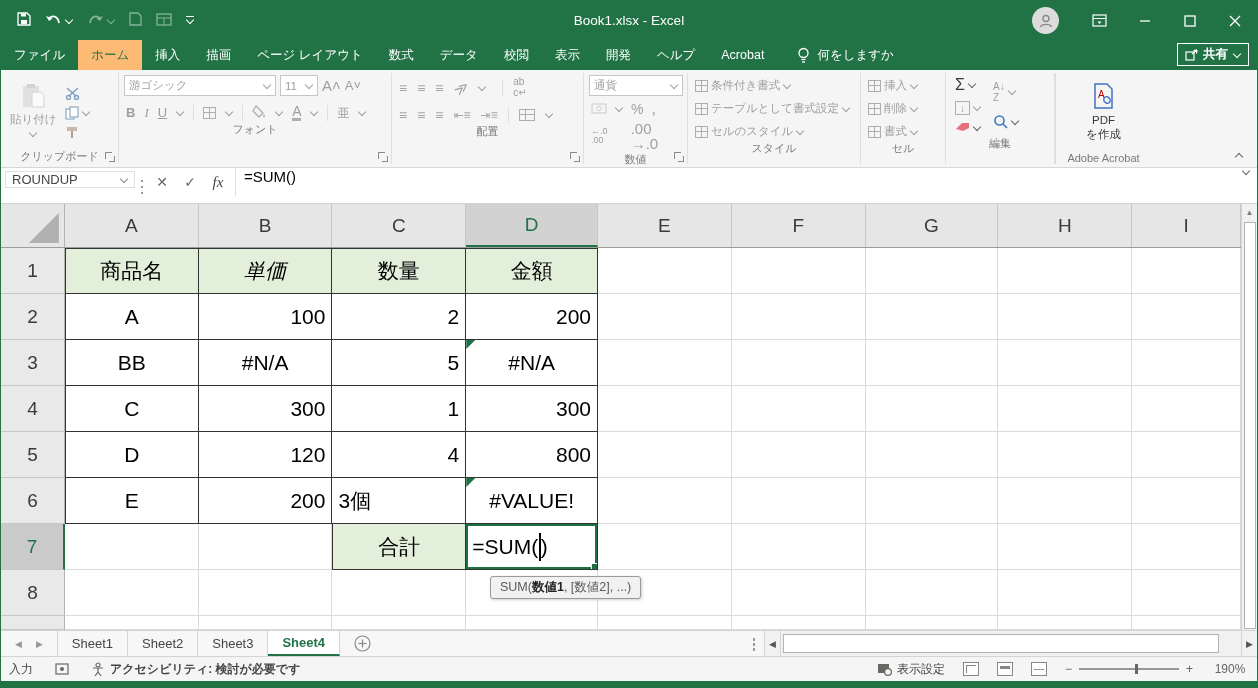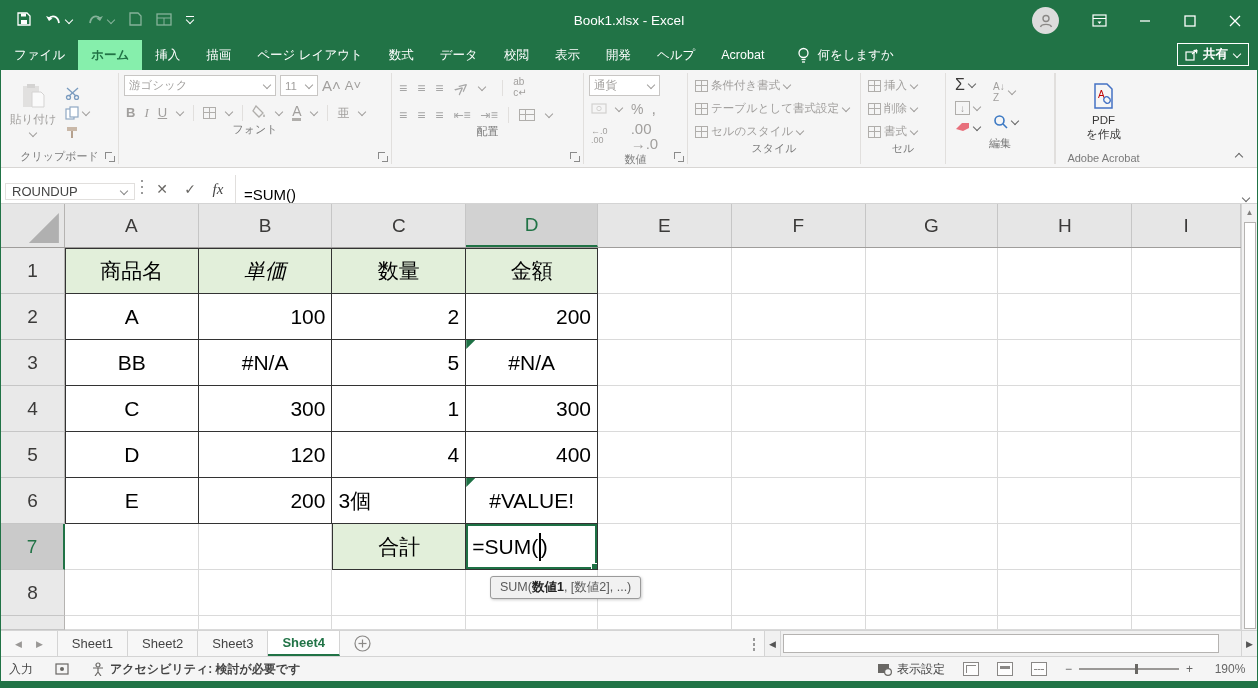--- a/index.html
+++ b/index.html
@@ -16,21 +16,21 @@
 .avatar{width:27px;height:27px;border-radius:50%;background:#dcdcdc;display:flex;align-items:center;justify-content:center;margin-right:18px}
 .win-btn{width:45px;height:39px;display:flex;align-items:center;justify-content:center;color:#fff}
 .dim{opacity:.45}
 .chev{display:inline-block;width:8px;height:8px;position:relative;vertical-align:middle}
 .chev::before{content:"";position:absolute;left:1px;top:0;width:5px;height:5px;border-right:1.4px solid currentColor;border-bottom:1.4px solid currentColor;transform:rotate(45deg)}
 .chev.up::before{transform:rotate(225deg);top:3px}
 
 
 .tabrow{height:30px;background:#217346;display:flex;align-items:stretch;color:#fff;font-size:12.5px;position:relative;flex:0 0 auto}
 .rtab{padding:0 13px;display:flex;align-items:center;cursor:default}
-.rtab.active{background:#86efac;color:#217346;font-weight:bold}
+.rtab.active{background:#fdba74;color:#217346;font-weight:normal}
 .tellme{display:flex;align-items:center;gap:7px;margin-left:20px}
 .share-btn{position:absolute;right:8px;top:3px;bottom:4px;border:1px solid #fff;color:#fff;padding:0 7px;display:flex;align-items:center;gap:5px;font-size:12.5px}
 
 
 .ribbon{height:98px;background:#f5f5f5;border-bottom:1px solid #d8d6d4;display:flex;position:relative;flex:0 0 auto;font-size:11.5px;color:#444}
 .rgroup{position:relative;display:flex;flex-direction:column;padding:3px 3px 0}
 .rgroup .body{flex:1;display:flex}
 .glabel{text-align:center;font-size:11px;color:#7a7a7a;padding:1px 0 3px}
 .gsep{width:1px;background:#e1dfdd;margin:3px 0}
 .launcher{position:absolute;right:3px;bottom:5px;width:10px;height:10px;opacity:.6}
@@ -43,21 +43,21 @@
 .inbox{background:#fff;border:1px solid #c8c6c4;display:flex;align-items:center;padding:0 4px;height:21px;color:#a19f9d}
 .stack{display:flex;flex-direction:column;justify-content:center;gap:4px}
 .fico{font-size:13px;color:#a19f9d;line-height:1}
 .ico-lines{color:#a6a6a6;font-size:14px;line-height:1}
 .smicon{display:inline-block;width:13px;height:12px;border:1px solid #b0aeab;position:relative}
 .smicon::before{content:"";position:absolute;left:0;right:0;top:4px;border-top:1px solid #b0aeab}
 .smicon::after{content:"";position:absolute;top:0;bottom:0;left:5px;border-left:1px solid #b0aeab}
 .collapse-chev{position:absolute;right:14px;bottom:8px;color:#666}
 
 
-.fbar{height:36px;background:#fff;border-bottom:1px solid #d4d4d4;display:flex;align-items:flex-end;flex:0 0 auto}
+.fbar{height:36px;background:#fff;border-bottom:1px solid #d4d4d4;display:flex;align-items:flex-start;flex:0 0 auto}
 .namebox{width:130px;display:flex;align-items:center;padding:0 6px;border:1px solid #e1dfdd;margin:3px 0 3px 4px;font-size:13px;color:#444;gap:6px}
 .namebox .nb-text{flex:1}
 .vdots{width:4px;margin:0 5px;align-self:center;height:16px;background:radial-gradient(circle 1.4px,#9a9a9a 1.4px,transparent 1.5px) 0 0/4px 6px repeat-y}
 .fbtns{display:flex;align-items:center;gap:2px;border-right:1px solid #e1dfdd;padding-right:4px}
 .fbtn{width:26px;height:28px;display:flex;align-items:center;justify-content:center;font-size:14px;color:#696764}
 .fx{font-family:"Liberation Serif",serif;font-style:italic;font-size:15px;color:#444}
 .ftext{flex:1;display:flex;align-items:center;padding-left:8px;font-size:15px;color:#000}
 .fexp{width:22px;display:flex;align-items:center;justify-content:center;color:#666}
 
 
@@ -327,21 +327,21 @@
         <span class="smicon" style="width:16px"></span>
         <span class="chev dis"></span>
       </div>
       <div class="glabel">配置</div>
       <span class="launcher"></span>
     </div>
     <div class="gsep"></div>
 
     <div class="rgroup" style="width:103px">
       <div style="padding:2px 2px 0">
-        <span class="inbox" style="width:71px">
+        <span class="inbox" style="width:94px">
             <span style="flex:1">通貨</span>
             <span class="chev"></span>
           </span>
       </div>
       <div style="display:flex;align-items:center;gap:8px;padding:5px 4px 0" class="dis">
         <span><svg width="16" height="11">
               <rect x="1" y="1" width="14" height="9" fill="none" stroke="#b0aeab" stroke-width="1.2"></rect>
               <circle cx="8" cy="5.5" r="2.2" fill="none" stroke="#b0aeab"></circle>
             </svg></span>
         <span class="chev"></span>
@@ -533,21 +533,21 @@
           <div class="cell" style="width: 134px;"></div>
           <div class="cell" style="width: 133px;"></div>
           <div class="cell" style="width: 134px;"></div>
           <div class="cell" style="width: 109px;"></div>
         </div>
         <div class="grow">
           <div class="rowhdr">5</div>
           <div class="cell a-c tbl lb" style="width: 134px;">D</div>
           <div class="cell a-r tbl" style="width: 134px;">120</div>
           <div class="cell a-r tbl" style="width: 134px;">4</div>
-          <div class="cell a-r tbl" style="width: 132px;">400</div>
+          <div class="cell a-r tbl" style="width: 132px;">800</div>
           <div class="cell" style="width: 134px;"></div>
           <div class="cell" style="width: 134px;"></div>
           <div class="cell" style="width: 133px;"></div>
           <div class="cell" style="width: 134px;"></div>
           <div class="cell" style="width: 109px;"></div>
         </div>
         <div class="grow">
           <div class="rowhdr">6</div>
           <div class="cell a-c tbl lb" style="width: 134px;">E</div>
           <div class="cell a-r tbl" style="width: 134px;">200</div>

